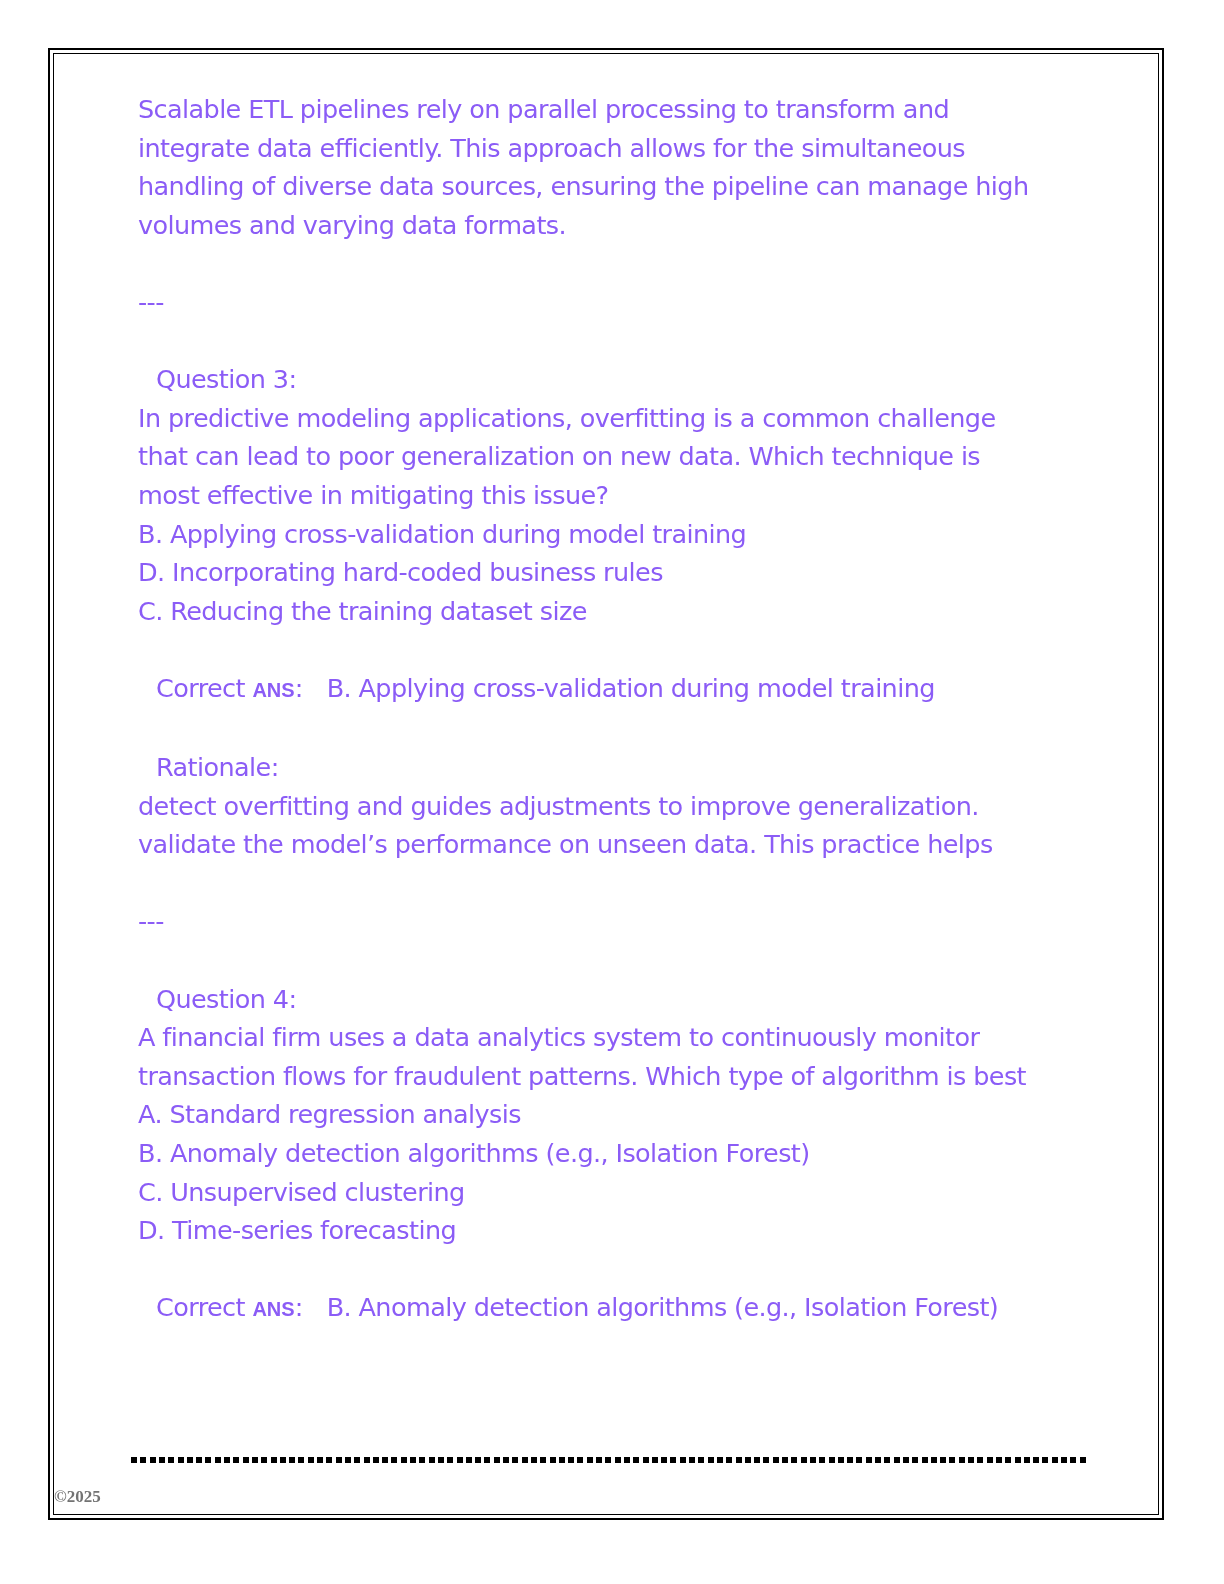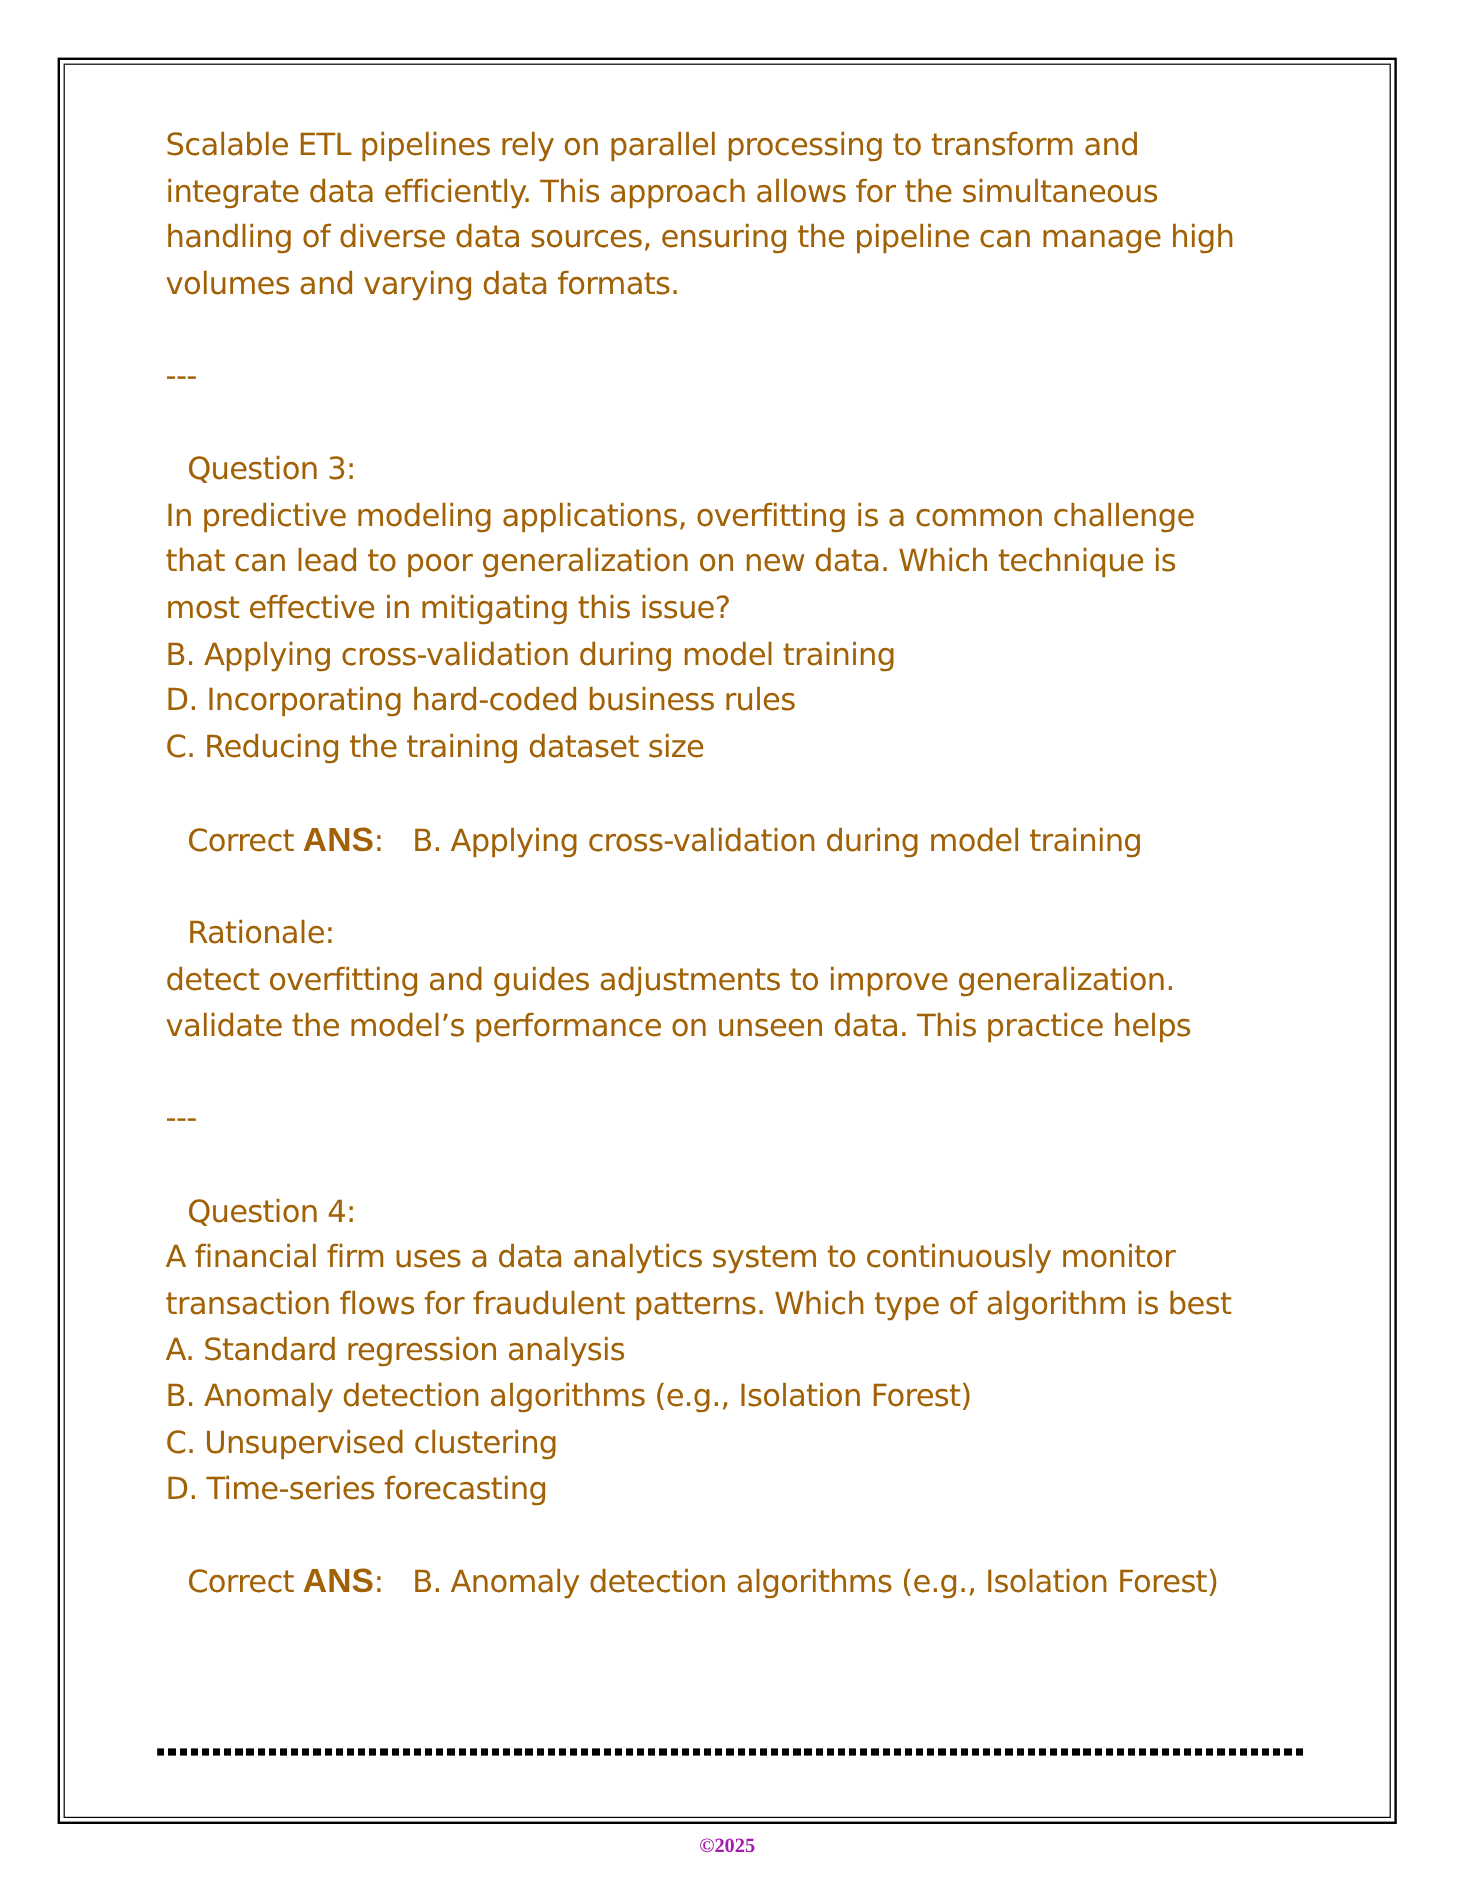--- a/index.html
+++ b/index.html
@@ -13,48 +13,47 @@
     padding: 3px;
   }
   .frame-inner {
     width: 100%; height: 100%;
     box-sizing: border-box;
     border: 1px solid #000;
     position: relative;
   }
   .content {
     position: absolute;
-    left: 84px; top: 48px;
+    left: 84px; top: 36px;
     width: 960px;
     font-family: "DejaVu Sans", "Liberation Sans", sans-serif;
     font-size: 25.5px;
     line-height: 38.6px;
-    color: #a16207;
+    color: #8b5cf6;
     letter-spacing: -0.6px;
   }
   .content p { margin: 0; }
   .gap { height: 38.6px; }
   .indent { padding-left: 18px; }
-  .ans-label { font-family: "Liberation Sans", sans-serif; font-weight: bold; font-size: 28px; letter-spacing: 0; }
+  .ans-label { font-family: "Liberation Sans", sans-serif; font-weight: bold; font-size: 20px; letter-spacing: 0; }
   .ans-value { margin-left: 24px; }
   .dotted {
     position: absolute;
     left: 77px; top: 1403px;
     width: 958px; height: 6px;
     background-image: repeating-linear-gradient(to right, #000 0 6px, transparent 6px 9.3px);
   }
   .footer {
     position: absolute;
     left: 0; right: 0; top: 1433px;
-    text-align: center;
+    text-align: left;
     font-family: "Liberation Serif", serif;
     font-weight: bold;
     font-size: 17px;
-    color: #a21caf;
-    margin-top: 41px;
+    color: #737373;
   }
 </style>
 </head>
 <body>
 
 <div class="frame">
   <div class="frame-inner">
 
     <div class="content">
       <section>

